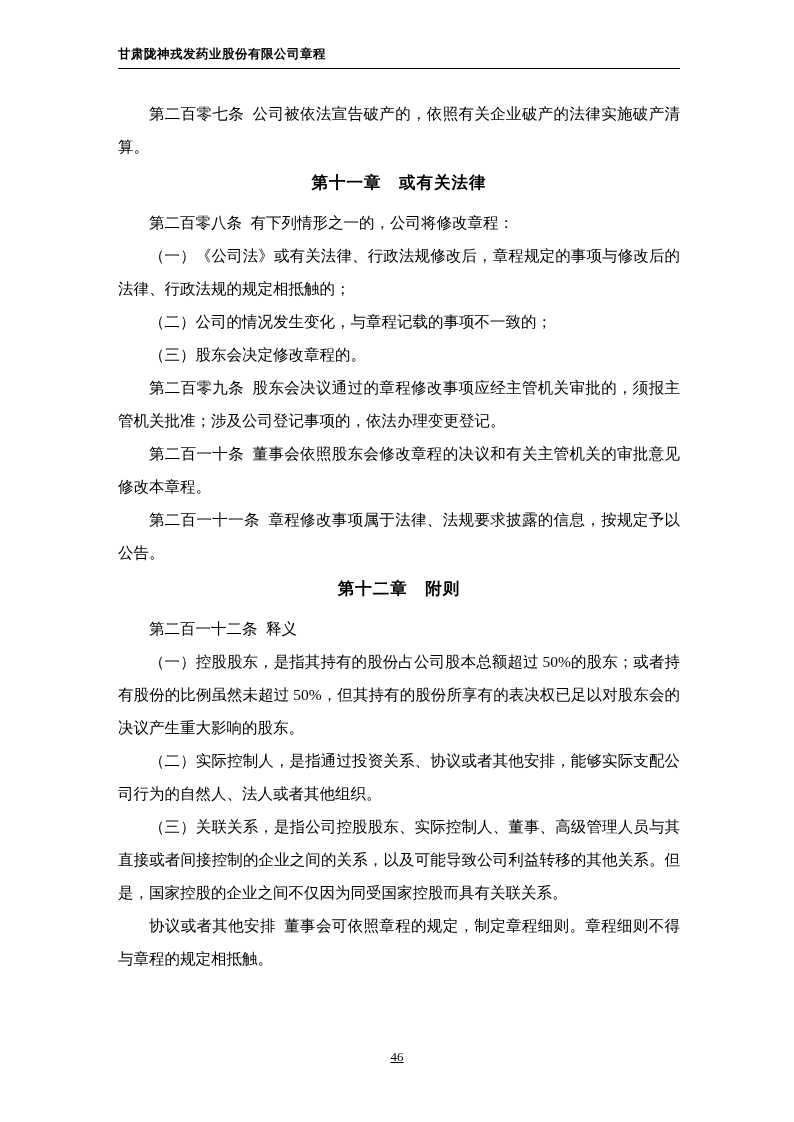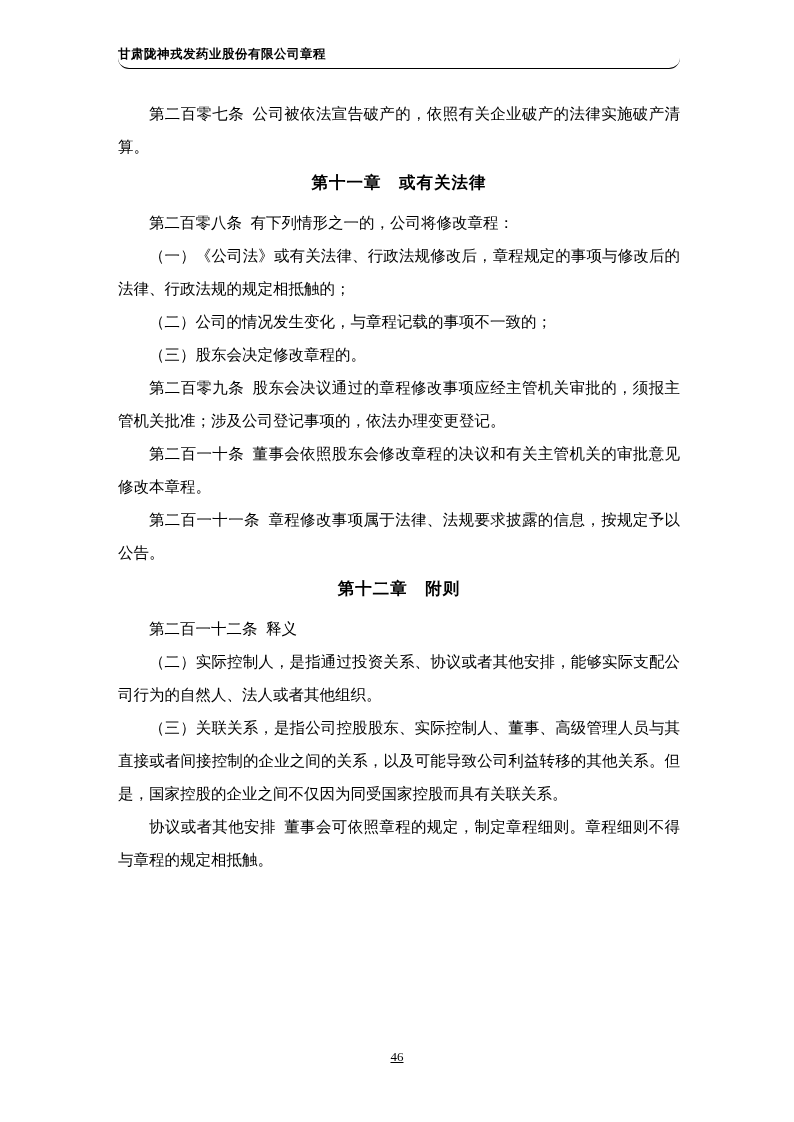--- a/index.html
+++ b/index.html
@@ -1,15 +1,15 @@
 <!DOCTYPE html>
 <html><head>
 <meta charset="utf-8">
 <style>
-  * { box-sizing: border-box; border-radius: 22px; }
+  * { box-sizing: border-box; }
   html, body { margin: 0; padding: 0; background: #ffffff; }
   .page {
     position: relative;
     width: 794px;
     height: 1122px;
     margin: 0 auto;
     background: #ffffff;
     padding: 47px 114px 0 118px;
     font-family: "Liberation Serif", "DejaVu Serif", serif;
     color: #000000;
@@ -70,20 +70,21 @@
       <h2 class="chapter">第十一章　或有关法律</h2>
       <p class="para"><strong>第二百零八条</strong>有下列情形之一的，公司将修改章程：</p>
       <p class="para">（一）《公司法》或有关法律、行政法规修改后，章程规定的事项与修改后的法律、行政法规的规定相抵触的；</p>
       <p class="para">（二）公司的情况发生变化，与章程记载的事项不一致的；</p>
       <p class="para">（三）股东会决定修改章程的。</p>
       <p class="para"><strong>第二百零九条</strong>股东会决议通过的章程修改事项应经主管机关审批的，须报主管机关批准；涉及公司登记事项的，依法办理变更登记。</p>
       <p class="para"><strong>第二百一十条</strong>董事会依照股东会修改章程的决议和有关主管机关的审批意见修改本章程。</p>
       <p class="para"><strong>第二百一十一条</strong>章程修改事项属于法律、法规要求披露的信息，按规定予以公告。</p>
       <h2 class="chapter">第十二章　附则</h2>
       <p class="para"><strong>第二百一十二条</strong>释义</p>
+      <p class="para">（一）控股股东，是指其持有的股份占公司股本总额超过 50%的股东；或者持有股份的比例虽然未超过 50%，但其持有的股份所享有的表决权已足以对股东会的决议产生重大影响的股东。</p>
       <p class="para">（二）实际控制人，是指通过投资关系、协议或者其他安排，能够实际支配公司行为的自然人、法人或者其他组织。</p>
       <p class="para">（三）关联关系，是指公司控股股东、实际控制人、董事、高级管理人员与其直接或者间接控制的企业之间的关系，以及可能导致公司利益转移的其他关系。但是，国家控股的企业之间不仅因为同受国家控股而具有关联关系。</p>
       <p class="para"><strong>协议或者其他安排</strong>董事会可依照章程的规定，制定章程细则。章程细则不得与章程的规定相抵触。</p>
     </div>
 
   <div class="footer">
     <span>46</span>
   </div>
 </div>
 

